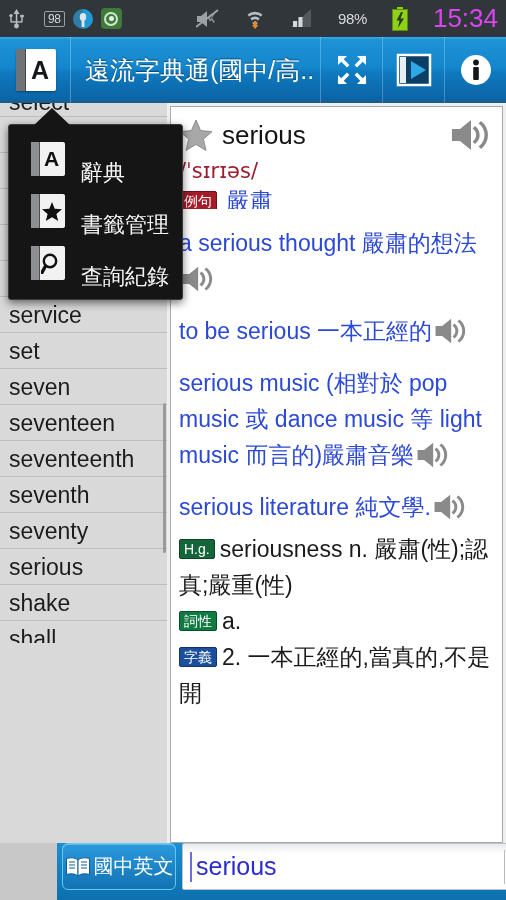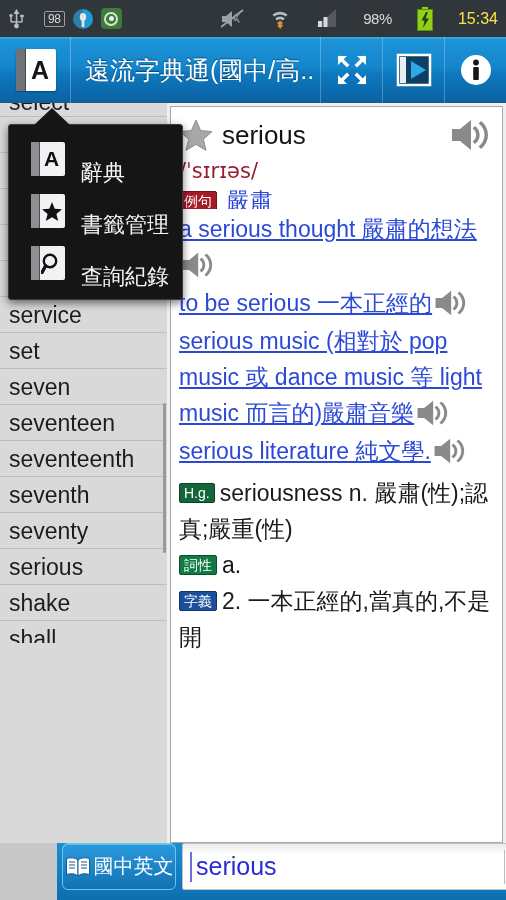--- a/index.html
+++ b/index.html
@@ -27,21 +27,21 @@
   .greenbox {
     width: 21px; height: 21px; border-radius: 4px; background: #3f7a3a;
     display: flex; align-items: center; justify-content: center;
   }
   .greenbox .ring {
     width: 14px; height: 14px; border-radius: 50%;
     border: 2px solid #cfe6cd; display: flex; align-items: center; justify-content: center;
   }
   .greenbox .dot { width: 5px; height: 5px; border-radius: 50%; background: #e3f1e2; }
   .battpct { color: #d8dbde; font-size: 15px; letter-spacing: -0.4px; }
-  .clock { color: #fde047; font-size: 16px; letter-spacing: 0px; font-weight: 300; }
+  .clock { color: #d946ef; font-size: 26px; letter-spacing: 0px; font-weight: 300; }
 
   
   .titlebar {
     position: absolute; top: 37px; left: 0; width: 506px; height: 66px;
     background: linear-gradient(to bottom, #1e93d6 0%, #1486cd 45%, #0f79bf 55%, #0a63a4 100%);
     border-top: 2px solid #2ea6e6; border-bottom: 2px solid #1b5c8c;
     display: flex; align-items: center;
   }
   .tb-appicon {
     width: 40px; height: 42px; margin-left: 16px; margin-right: 14px;
@@ -110,21 +110,21 @@
   }
   .headword { font-size: 26px; color: #131313; font-family: "Liberation Sans", sans-serif; }
   .spk { margin-left: auto; flex: none; }
   .phonetic {
     color: #9c1d2e; font-size: 21px; margin-top: 2px; letter-spacing: 0px;
     font-family: "DejaVu Sans", sans-serif;
   }
   .line { font-size: 23px; line-height: 36px; color: #2b49d6; word-break: break-word; }
   .line.blue { color: #2b49d6; }
   .line.black { color: #1a1a1a; }
-  .ex-row { margin-top: 2px; text-decoration: underline; }
+  .ex-row { margin-top: 16px; }
   .ibadge {
     display: inline-block; font-size: 14px; color: #fff; padding: 1px 4px;
     border-radius: 2px; vertical-align: 3px; margin-right: 5px;
     font-family: "Liberation Sans", sans-serif; line-height: 16px;
   }
   .ib-green { background: #14663a; border: 1px solid #0c4225; }
   .ib-green2 { background: #117a43; border: 1px solid #0a4f2b; }
   .ib-blue { background: #1b4f9c; border: 1px solid #123568; }
   .ib-red { background: #a31c28; border: 1px solid #6c1019; }
   .spk-inline { vertical-align: -6px; margin: 0 1px; }

